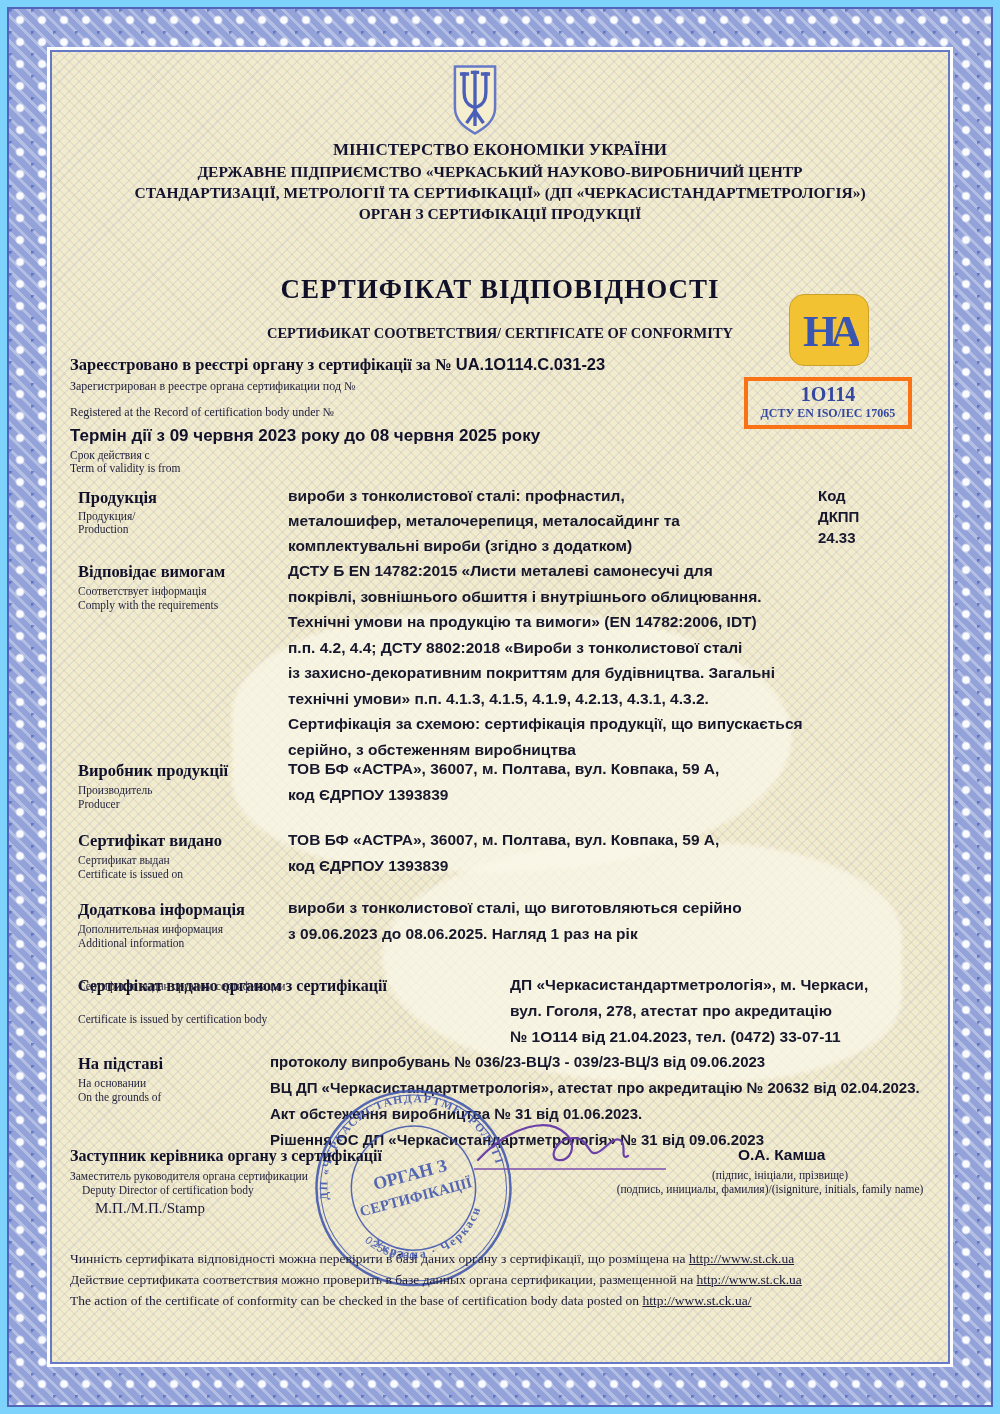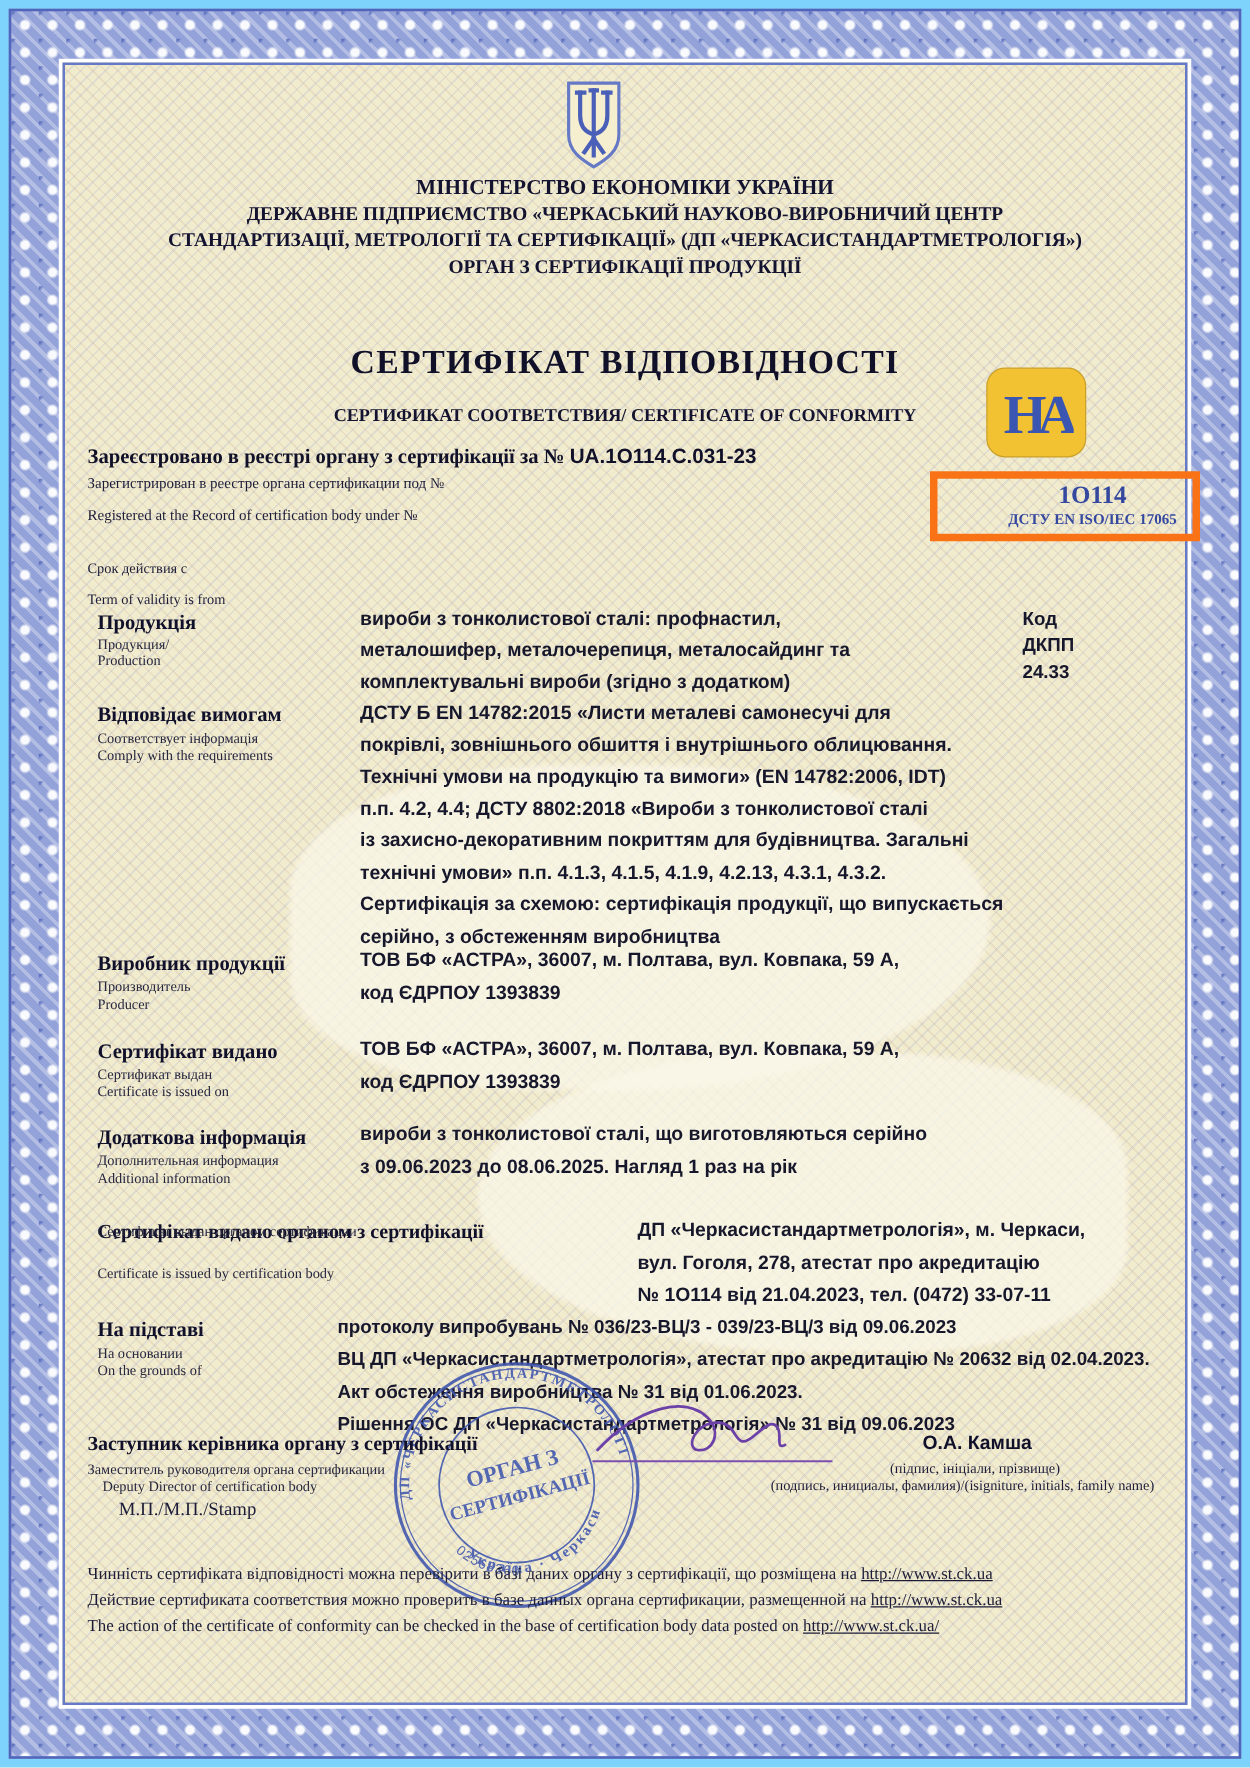--- a/index.html
+++ b/index.html
@@ -25,21 +25,21 @@
   .abs{position:absolute;}
   .ctr{left:60px;right:60px;text-align:center;}
   .ser{font-family:"Liberation Serif","DejaVu Serif",serif;}
   .sans{font-family:"Liberation Sans","DejaVu Sans",sans-serif;}
   .b{font-weight:bold;}
   .val{font-family:"Liberation Sans","DejaVu Sans",sans-serif;font-weight:bold;
        white-space:pre;color:#17172c;}
   .lbl-uk{font-size:16.5px;font-weight:bold;color:#10102a;}
   .lbl-sm{font-size:11.5px;color:#26263e;}
   .url{text-decoration:underline;}
-  .accred-box{border:6px solid #f97316;color:#3448a0;text-align:center;padding-left:44px;}
+  .accred-box{border:4px solid #f97316;color:#3448a0;text-align:center;}
   .logo{background:#f2c233;border-radius:15px;border:1px solid #caa12a;
         display:flex;align-items:center;justify-content:center;}
 </style>
 </head>
 <body>
 
 <div class="page">
   <div class="frame"></div>
   <div class="inner">
     <div class="blob b1"></div>
@@ -79,22 +79,23 @@
       <div class="ser b" style="font-size:12px;line-height:14px;">ДСТУ EN ISO/ІЕС 17065</div>
     </div>
 
     <div class="abs" style="left:70px;top:355px;font-size:16.5px;color:#101028;">
       <span class="ser b">Зареєстровано в реєстрі органу з сертифікації за №</span>
       <span class="sans b">UA.1О114.С.031-23</span>
     </div>
     <div class="abs ser" style="left:70px;top:379px;font-size:12px;">Зарегистрирован в реестре органа сертификации под №</div>
     <div class="abs ser" style="left:70px;top:393px;font-size:12px;margin-top:12px;">Registered at the Record of certification body under №</div>
 
+    <div class="abs sans b" style="left:70px;top:426px;font-size:17px;color:#10102a;">Термін дії з 09 червня 2023 року  до  08 червня 2025 року</div>
     <div class="abs ser" style="left:70px;top:449px;font-size:11.5px;">Срок действия с</div>
-    <div class="abs ser" style="left:70px;top:474px;font-size:11.5px;text-align:center;">Term of validity is from</div>
+    <div class="abs ser" style="left:70px;top:462px;font-size:11.5px;text-align:center;">Term of validity is from</div>
 
     <div class="abs ser lbl-uk" style="left:78px;top:488px;">Продукція</div>
     <div class="abs ser lbl-sm" style="left:78px;top:510px;">Продукция/</div>
     <div class="abs ser lbl-sm" style="left:78px;top:523px;">Production</div>
     <div class="abs val" style="left:288px;top:483px;font-size:15.5px;line-height:25px;">вироби з тонколистової сталі: профнастил,
 металошифер, металочерепиця, металосайдинг та
 комплектувальні вироби (згідно з додатком)</div>
     <div class="abs val" style="left:818px;top:485px;width:90px;font-size:15px;line-height:21px;text-align:left;">Код
 ДКПП
 24.33</div>

